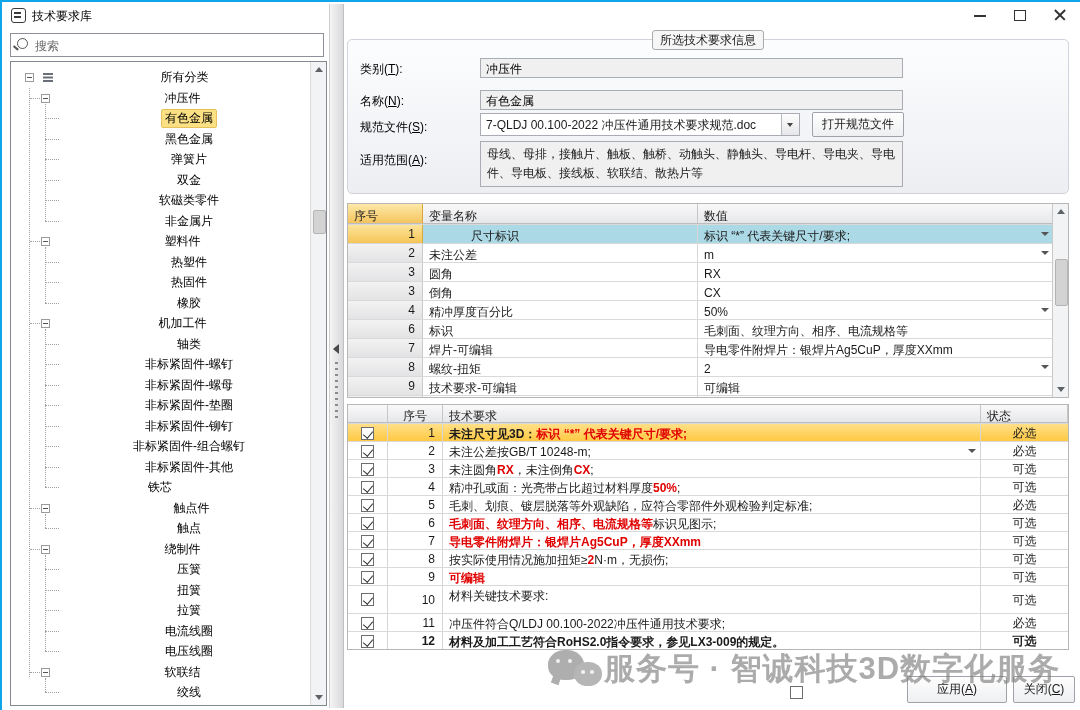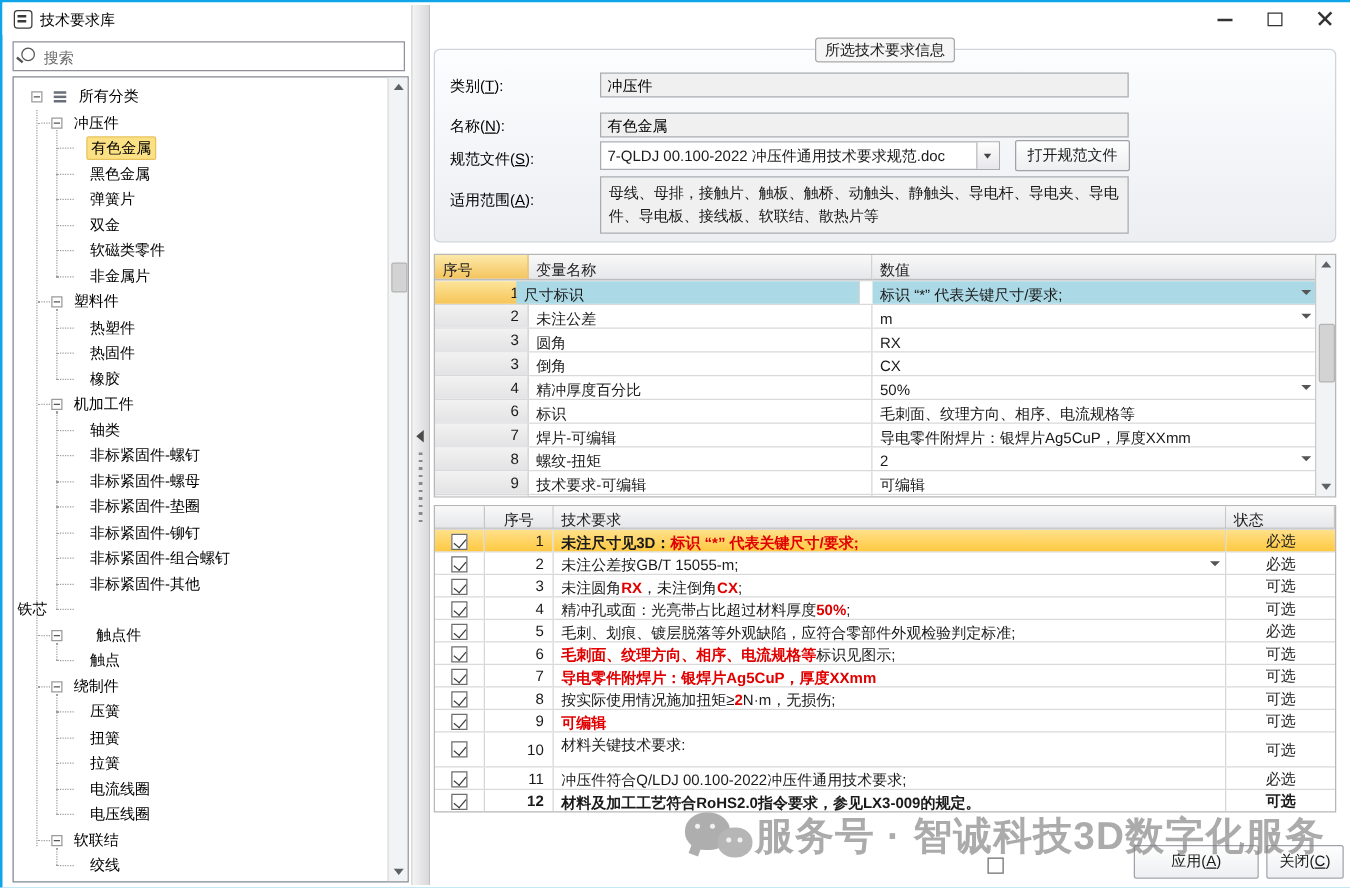--- a/index.html
+++ b/index.html
@@ -20,21 +20,21 @@
   .btn-close:before,.btn-close:after{content:"";position:absolute;left:13px;top:12px;width:14px;height:1.5px;background:#333;}
   .btn-close:before{transform:rotate(45deg);} .btn-close:after{transform:rotate(-45deg);}
 
   
   .search-box{position:absolute;left:8px;top:31px;width:312px;height:22px;border:1px solid #8e9199;background:#fff;}
   .search-icon{position:absolute;left:6px;top:4px;width:9px;height:9px;border:1.5px solid #555;border-radius:50%;}
   .search-icon:after{content:"";position:absolute;left:-5px;top:8px;width:6px;height:1.5px;background:#555;transform:rotate(40deg);}
   .search-text{position:absolute;left:24px;top:4px;color:#6b6b6b;}
   .treebox{position:absolute;left:8px;top:59px;width:315px;height:643px;border:1px solid #828790;background:#fff;overflow:hidden;}
   .tree{position:absolute;left:0;top:0;width:298px;height:100%;padding-top:5px;box-sizing:border-box;}
-  .tree-row{position:relative;height:20.5px;line-height:20.5px;white-space:nowrap;}
+  .tree-row{position:relative;height:20.5px;line-height:20.5px;white-space:nowrap;text-align:center;}
   .tree-label{display:inline-block;padding:0 3px;height:17px;line-height:17px;vertical-align:middle;color:#000;cursor:default;}
   .tree-label.sel{background:#fce184;border:1px solid #e7c25c;border-radius:2px;}
   .tglyph{position:absolute;top:6px;width:9px;height:9px;border:1px solid #9a9a9a;background:#fff;box-sizing:border-box;}
   .tglyph:before{content:"";position:absolute;left:1px;top:3px;width:5px;height:1px;background:#555;}
   .ticon{position:absolute;top:5px;width:11px;height:11px;}
   .ticon:before{content:"";position:absolute;left:0;top:1px;width:10px;height:1.5px;background:#6a6f7a;box-shadow:0 3.5px 0 #6a6f7a,0 7px 0 #6a6f7a;}
   .tline{position:absolute;border-left:1px dotted #a0a0a0;width:0;}
   .tdash{position:absolute;border-top:1px dotted #a0a0a0;height:0;}
   .tscroll{position:absolute;right:0;top:0;width:15px;height:100%;background:#f2f3f5;border-left:1px solid #dcdcdc;}
   .arr{width:0;height:0;position:absolute;left:4px;}
@@ -232,21 +232,21 @@
         </div>
         <div class="gcell" style="left: 75px; width: 275px;">
           <span class="cell-pad">变量名称</span>
         </div>
         <div class="gcell" style="left: 350px; width: 356px;">
           <span class="cell-pad">数值</span>
         </div>
       </div>
       <div class="grow sel-row" style="height: 19px; line-height: 18px;">
         <div class="gcell ind-cell num" style="left: 0px; width: 75px;">1</div>
-        <div class="gcell" style="left: 65px; width: 275px;">
+        <div class="gcell" style="left: 75px; width: 275px; padding-left: 42px;">
           <span class="cell-pad">尺寸标识</span>
         </div>
         <div class="gcell" style="left: 350px; width: 356px;">
           <span class="cell-pad">标识 “*” 代表关键尺寸/要求;</span>
           <span class="dd-arrow"></span>
         </div>
       </div>
       <div class="grow" style="height: 19px; line-height: 18px;">
         <div class="gcell ind-cell num" style="left: 0px; width: 75px;">2</div>
         <div class="gcell" style="left: 75px; width: 275px;">
@@ -356,21 +356,21 @@
         <div class="gcell num" style="left: 40px; width: 55px; line-height: 18px;">1</div>
         <div class="gcell" style="left: 95px; width: 538px;">
           <span class="cell-pad"><span class="boldseg">未注尺寸见3D：</span><span class="redseg">标识 “*” 代表关键尺寸/要求;</span></span>
         </div>
         <div class="gcell" style="left: 633px; width: 87px; text-align: center; line-height: 18px; border-right: none;"><span>必选</span></div>
       </div>
       <div class="grow" style="height: 18px; line-height: 17px;">
         <div class="gcell" style="left: 0px; width: 40px; text-align: center;"><span class="cb on" style="margin-top: 1.5px;"></span></div>
         <div class="gcell num" style="left: 40px; width: 55px; line-height: 18px;">2</div>
         <div class="gcell" style="left: 95px; width: 538px;">
-          <span class="cell-pad"><span>未注公差按GB/T 15055-m;</span></span>
+          <span class="cell-pad"><span>未注公差按GB/T 10248-m;</span></span>
           <span class="dd-arrow"></span>
         </div>
         <div class="gcell" style="left: 633px; width: 87px; text-align: center; line-height: 18px; border-right: none;"><span>必选</span></div>
       </div>
       <div class="grow" style="height: 18px; line-height: 17px;">
         <div class="gcell" style="left: 0px; width: 40px; text-align: center;"><span class="cb on" style="margin-top: 1.5px;"></span></div>
         <div class="gcell num" style="left: 40px; width: 55px; line-height: 18px;">3</div>
         <div class="gcell" style="left: 95px; width: 538px;">
           <span class="cell-pad"><span>未注圆角</span><span class="redseg">RX</span><span>，未注倒角</span><span class="redseg">CX</span><span>;</span></span>
         </div>

